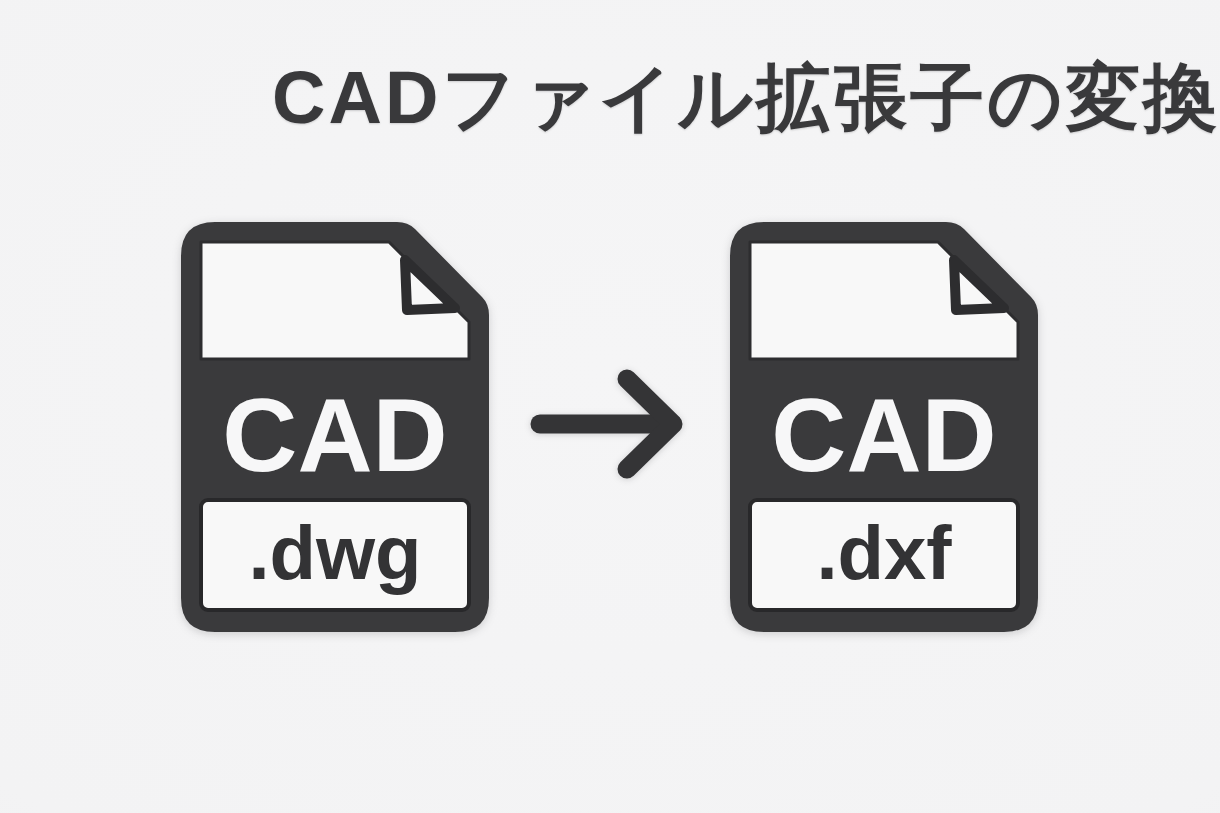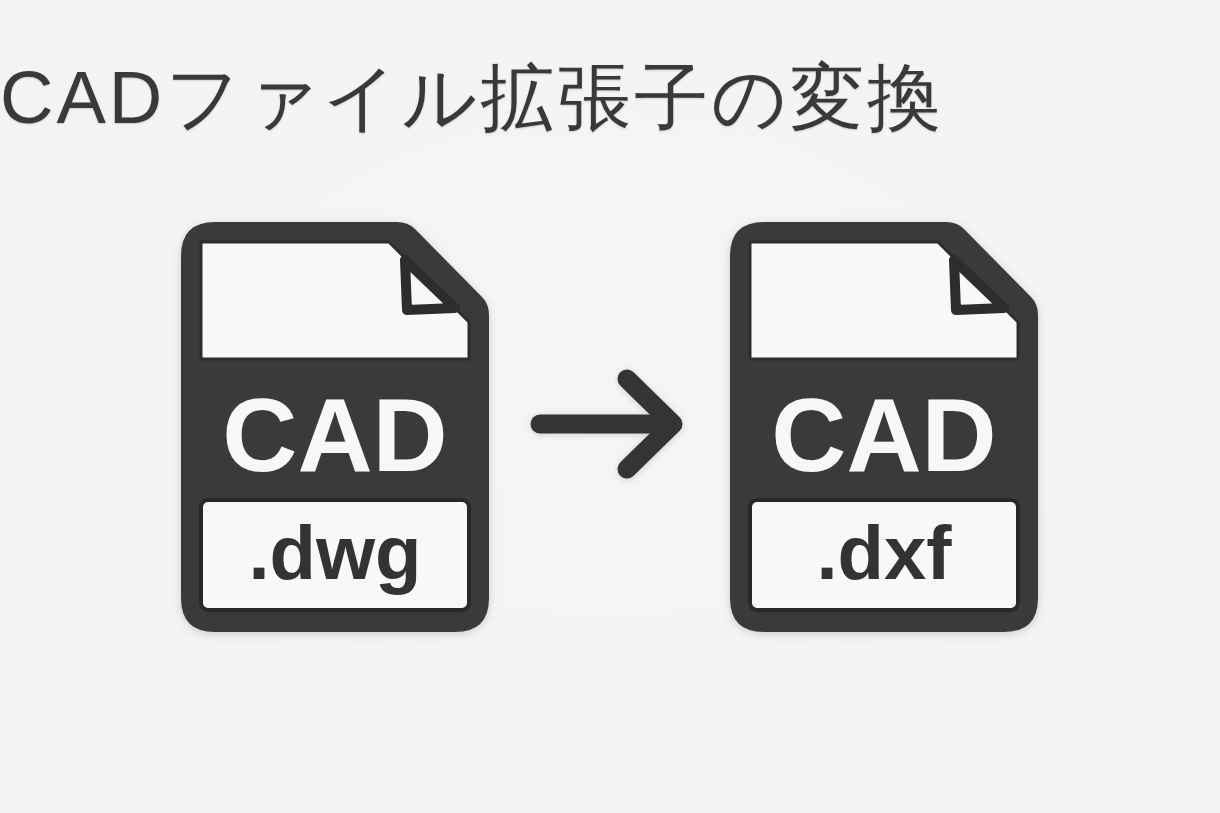--- a/index.html
+++ b/index.html
@@ -17,24 +17,24 @@
     width: 1220px;
     height: 813px;
     background: radial-gradient(130% 130% at 50% 45%, #f5f5f6 0%, #f3f3f4 55%, #ebebed 100%);
   }
   .page-title {
     position: absolute;
     top: 52px;
     left: 0;
     width: 100%;
     margin: 0;
-    text-align: left;
+    text-align: right;
     font-size: 74px;
     line-height: 92px;
-    font-weight: normal;
+    font-weight: bold;
     letter-spacing: 3px;
     color: #39393b;
     text-shadow: 0 1px 2px rgba(20,20,25,0.18);
   }
   .file-icon {
     position: absolute;
     top: 222px;
     width: 308px;
     height: 410px;
     filter: drop-shadow(0 2px 4px rgba(30,30,35,0.18));

